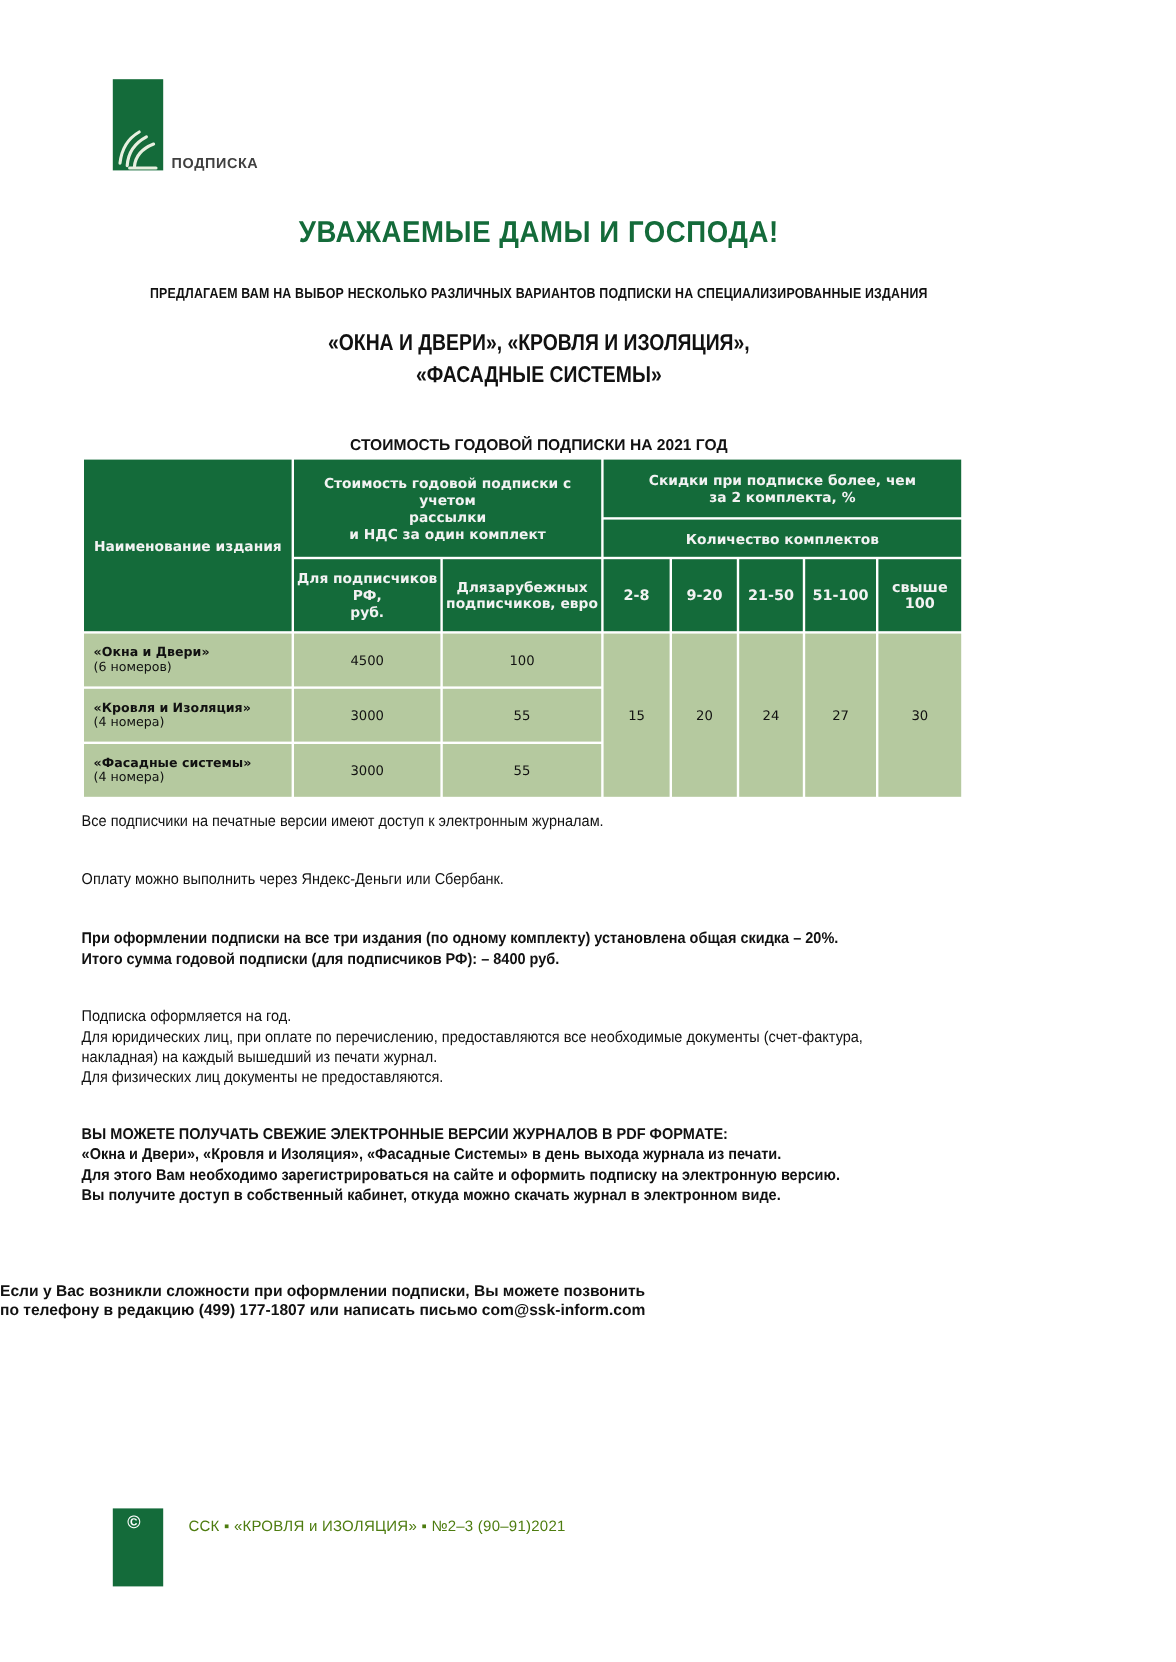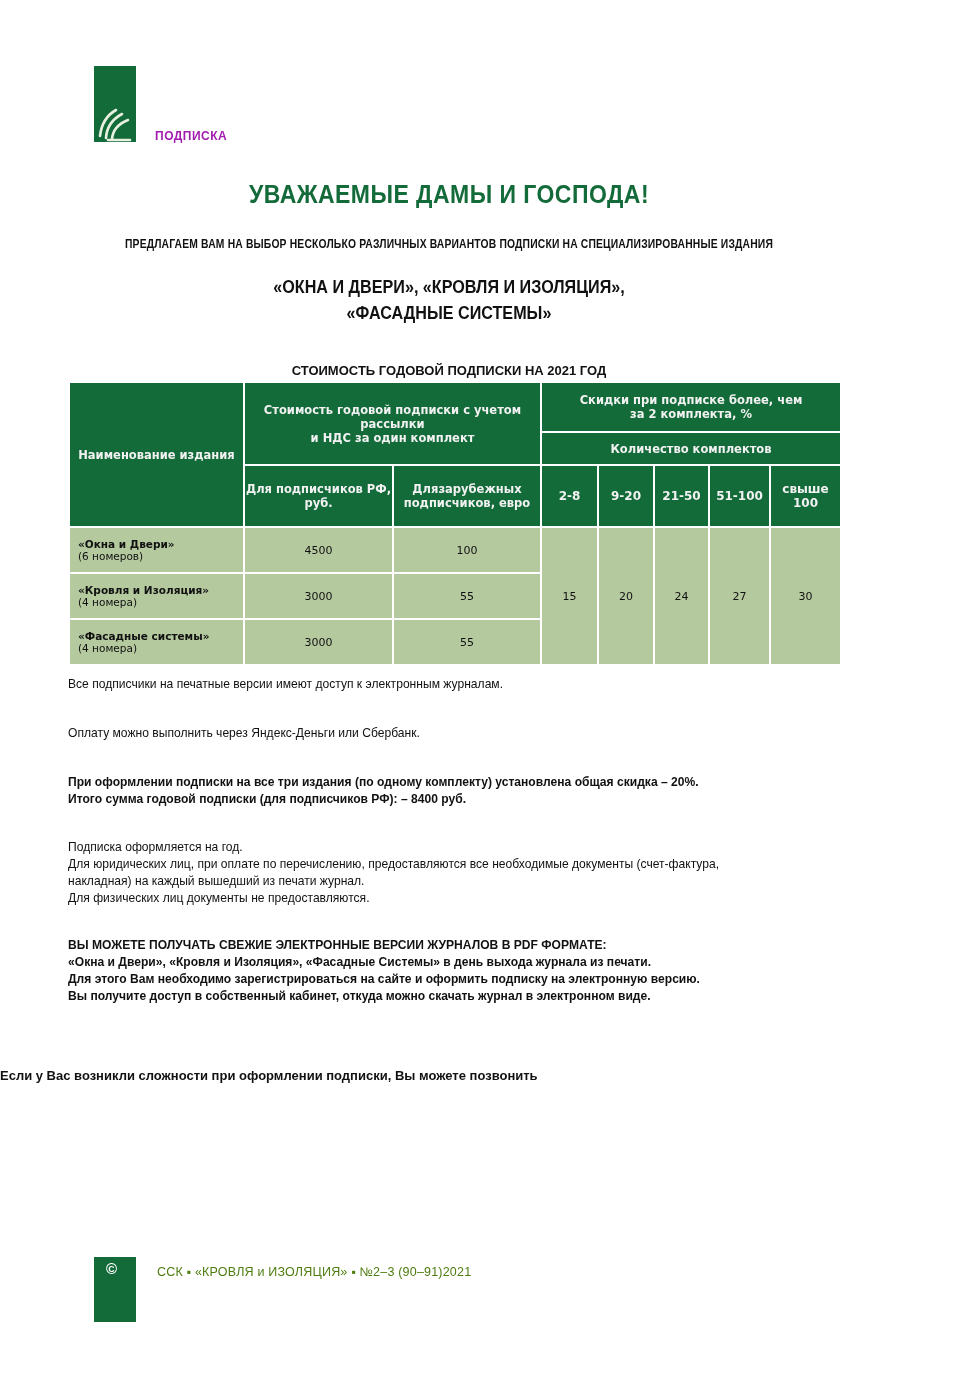--- a/index.html
+++ b/index.html
@@ -1,20 +1,20 @@
 <!DOCTYPE html>
 <html><head>
 <meta charset="utf-8">
 <style>
   html, body { margin:0; padding:0; background:#ffffff; }
   body { width:980px; height:1385px; position:relative; overflow:hidden; font-family:"Liberation Sans", sans-serif; color:#111; }
   .abs { position:absolute; }
   .logo-box { left:94px; top:66px; width:42px; height:76px; background:#146b3a; }
   .logo-box svg { position:absolute; left:0; top:0; }
-  .logo-label { left:143px; top:129px; font-size:12px; font-weight:bold; color:#a21caf; letter-spacing:0.5px;margin-left:12px; }
+  .logo-label { left:143px; top:129px; font-size:12px; font-weight:bold; color:#404040; letter-spacing:0.5px; }
   .title { left:0; width:898px; top:180px; text-align:center; font-size:25px; font-weight:bold; color:#146b3a; letter-spacing:0.5px; transform:scaleX(0.92); transform-origin:center; }
   .subtitle { left:0; width:898px; top:237px; text-align:center; font-size:12px; font-weight:bold; color:#111; transform:scaleX(0.86); transform-origin:center; letter-spacing:0.2px;}
   .pubs { left:0; width:898px; top:274px; text-align:center; font-size:19px; font-weight:bold; color:#111; line-height:26px; transform:scaleX(0.85); transform-origin:center; }
   .table-caption { left:69px; width:760px; top:363px; text-align:center; font-size:13px; font-weight:bold; }
   table.price { position:absolute; left:68px; top:381px; border-collapse:separate; border-spacing:2px; font-family:"DejaVu Sans", sans-serif; }
   table.price td { padding:0; text-align:center; vertical-align:middle; }
   td.h { background:#146b3a; color:#f2f2f2; font-weight:bold; font-size:11.5px; line-height:14px; }
   td.b { background:#b5c99f; color:#111; font-size:11px; }
   td.name { text-align:left !important; padding-left:8px !important; font-size:10.5px; line-height:12px; }
   td.name b { display:block; }
@@ -60,25 +60,25 @@
     </td>
     <td class="h" colspan="5">
       <div>Скидки при подписке более, чем</div>
       <div>за 2 комплекта, %</div>
     </td>
   </tr>
   <tr style="height:31px">
     <td class="h" colspan="5">Количество комплектов</td>
   </tr>
   <tr style="height:47px">
-    <td class="h" style="width:147px">
+    <td class="h" style="width:122px">
       <div>Для подписчиков РФ,</div>
       <div>руб.</div>
     </td>
-    <td class="h" style="width:146px">
+    <td class="h" style="width:132px">
       <div>Длязарубежных</div>
       <div>подписчиков, евро</div>
     </td>
     <td class="h" style="width:55px; font-size:12px">2-8</td>
     <td class="h" style="width:54px; font-size:12px">9-20</td>
     <td class="h" style="width:53px; font-size:12px">21-50</td>
     <td class="h" style="width:59px; font-size:12px">51-100</td>
     <td class="h" style="width:57px; font-size:12px; padding:16px 6px">свыше 100</td>
   </tr>
   <tr style="height:44px">
@@ -127,17 +127,18 @@
 </div>
 <div class="abs p cond bold" style="top:936px">
   <div>ВЫ МОЖЕТЕ ПОЛУЧАТЬ СВЕЖИЕ ЭЛЕКТРОННЫЕ ВЕРСИИ ЖУРНАЛОВ В PDF ФОРМАТЕ:</div>
   <div>«Окна и Двери», «Кровля и Изоляция», «Фасадные Системы» в день выхода журнала из печати.</div>
   <div>Для этого Вам необходимо зарегистрироваться на сайте и оформить подписку на электронную версию.</div>
   <div>Вы получите доступ в собственный кабинет, откуда можно скачать журнал в электронном виде.</div>
 </div>
 
 <div class="abs contact">
   <div>Если у Вас возникли сложности при оформлении подписки, Вы можете позвонить</div>
+  <div>по телефону в редакцию (499) 177-1807 или написать письмо com@ssk-inform.com</div>
 </div>
 
 <div class="abs foot-box"></div>
 <div class="abs foot-copy">©</div>
 <div class="abs foot-text">ССК ▪ «КРОВЛЯ и ИЗОЛЯЦИЯ» ▪ №2–3 (90–91)2021</div>
 
 </body></html>

